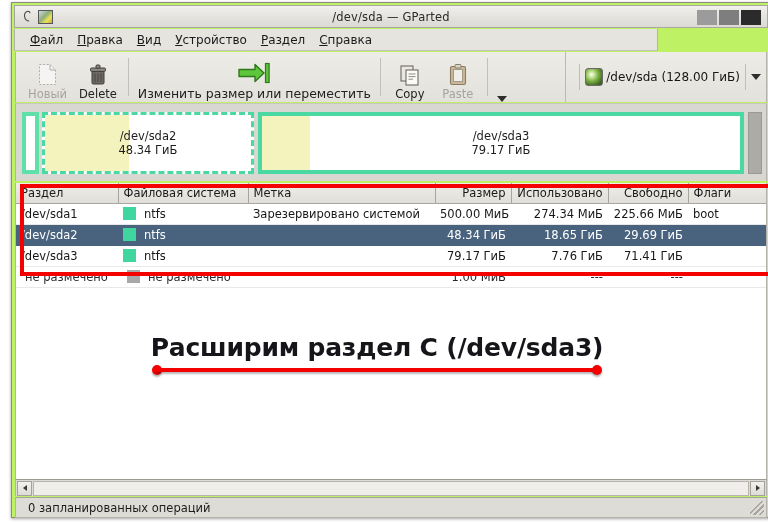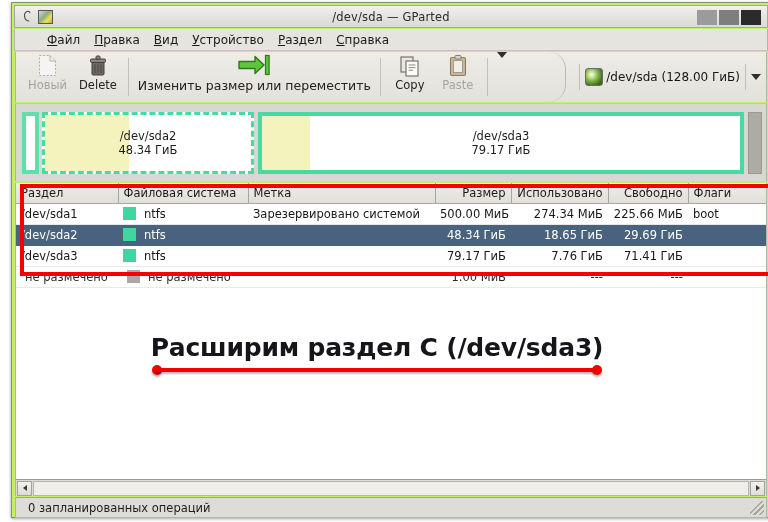--- a/index.html
+++ b/index.html
@@ -66,28 +66,28 @@
   }
   .tb-btn { width: 20px; height: 15px; }
   .tb-btn.min  { background: #9b9b9b; }
   .tb-btn.max  { background: #7e7e7e; }
   .tb-btn.close{ background: #2b2b2b; }
 
   
   #menu-bar {
     position: absolute;
     left: 2px; top: 26px;
-    width: 754px; height: 22px;
+    width: 644px; height: 22px;
     background: #e6e4df;
     border-left: 1px solid #b5b2ab;
     border-right: 1px solid #b5b2ab;
     box-sizing: border-box;
     display: flex;
     align-items: center;
-    padding-left: 25px;
+    padding-left: 8px;
     border-bottom: 1px solid #c6c3bc;
   }
   .menu-item {
     font-size: 12px;
     color: #1a1a1a;
     padding: 2px 7px;
     white-space: nowrap;
   }
   .menu-item .acc { text-decoration: underline; }
 
@@ -98,26 +98,25 @@
     width: 752px; height: 50px;
     background: linear-gradient(to bottom,#eeece7 0%, #e3e1dc 100%);
     border-left: 1px solid #b5b2ab;
     border-right: 1px solid #b5b2ab;
     box-sizing: border-box;
     display: flex;
     align-items: stretch;
   }
   #tool-left {
     display: flex;
-    align-items: flex-start;
+    align-items: flex-end;
     flex: 1 1 auto;
     border-right: 1px solid #bcb9b2;
     padding-left: 6px;
     min-width: 0;
-    border-radius: 17px;
   }
   .tbtn {
     display: flex;
     flex-direction: column;
     align-items: center;
     justify-content: center;
     padding: 1px 6px;
     min-width: 36px;
   }
   .tbtn .glyph { height: 24px; display:flex; align-items:center; justify-content:center;}

